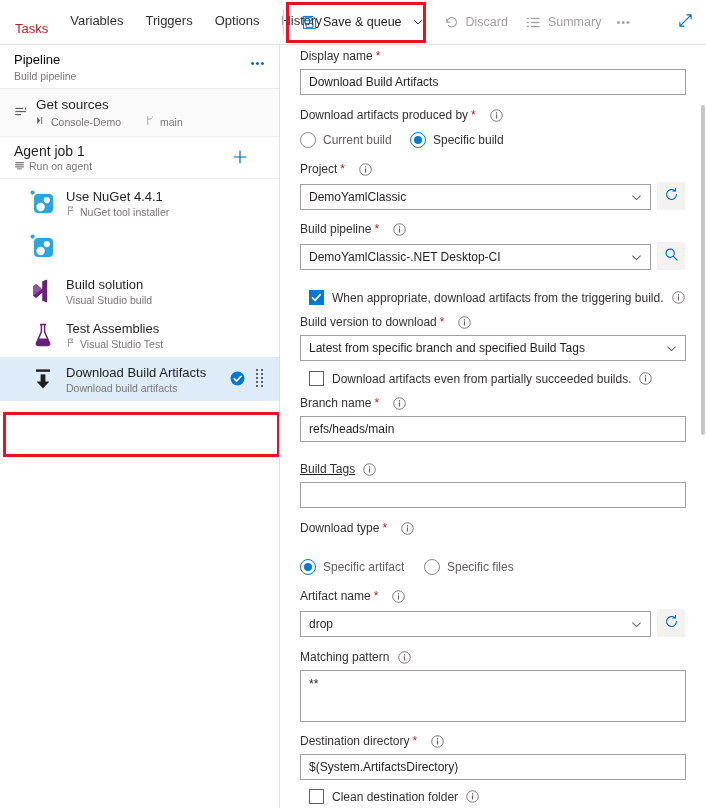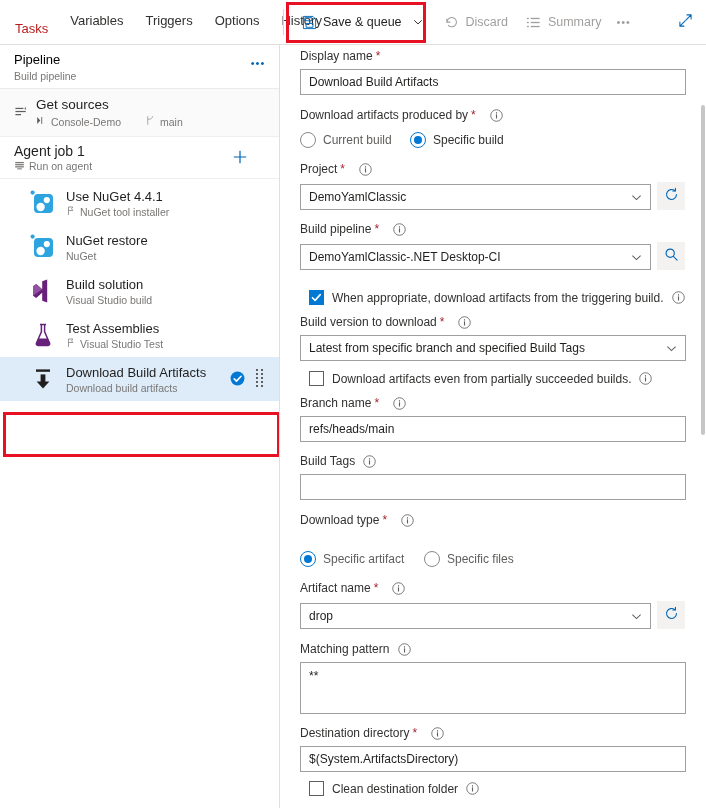--- a/index.html
+++ b/index.html
@@ -389,26 +389,20 @@
 
       <div class="taskrow">
         <span class="t-icon">
           <svg width="26" height="26" viewBox="0 0 26 26">
             <rect x="4" y="4" width="19" height="19" rx="4" fill="#2ba4e0"></rect>
             <circle cx="2.6" cy="2.6" r="2.1" fill="#2ba4e0"></circle>
             <circle cx="16.8" cy="10.1" r="3.1" fill="#ffffff"></circle>
             <circle cx="10.6" cy="17" r="4.2" fill="#ffffff"></circle>
           </svg>
         </span>
-        <div class="t-text">
-          <div class="t-title">NuGet restore</div>
-          <div class="t-sub">
-            <span>NuGet</span>
-          </div>
-        </div>
       </div>
 
       <div class="taskrow">
         <span class="t-icon">
           <svg width="26" height="26" viewBox="0 0 26 26">
             <path d="M3 8.2 6.2 6l6 5.3V3.2l5 -1.6v22.8l-5-1.6v-8.1L6.2 20 3 17.8z" fill="#68217a"></path>
             <path d="M3 8.2 6.2 6l6 5.3L3 17.8z" fill="#9b5ba8" opacity="0.85"></path>
           </svg>
         </span>
         <div class="t-text">
@@ -637,21 +631,21 @@
           <svg width="13" height="13" viewBox="0 0 14 14">
               <circle cx="7" cy="7" r="6.2" fill="none" stroke="#605e5c" stroke-width="0.9"></circle>
               <rect x="6.4" y="5.8" width="1.2" height="4.4" fill="#605e5c"></rect>
               <rect x="6.4" y="3.5" width="1.2" height="1.4" fill="#605e5c"></rect>
             </svg>
         </span>
       </div>
       <input class="txtinput" type="text" value="refs/heads/main" style="">
     </div>
 
-    <div class="field" style="margin-top:12px;">
+    <div class="field" style="margin-top:20px;text-decoration:underline;">
       <div class="flabel">
         <span>Build Tags</span>
         <span class="info" style="margin-left:8px;">
           <svg width="13" height="13" viewBox="0 0 14 14">
               <circle cx="7" cy="7" r="6.2" fill="none" stroke="#605e5c" stroke-width="0.9"></circle>
               <rect x="6.4" y="5.8" width="1.2" height="4.4" fill="#605e5c"></rect>
               <rect x="6.4" y="3.5" width="1.2" height="1.4" fill="#605e5c"></rect>
             </svg>
         </span>
       </div>

